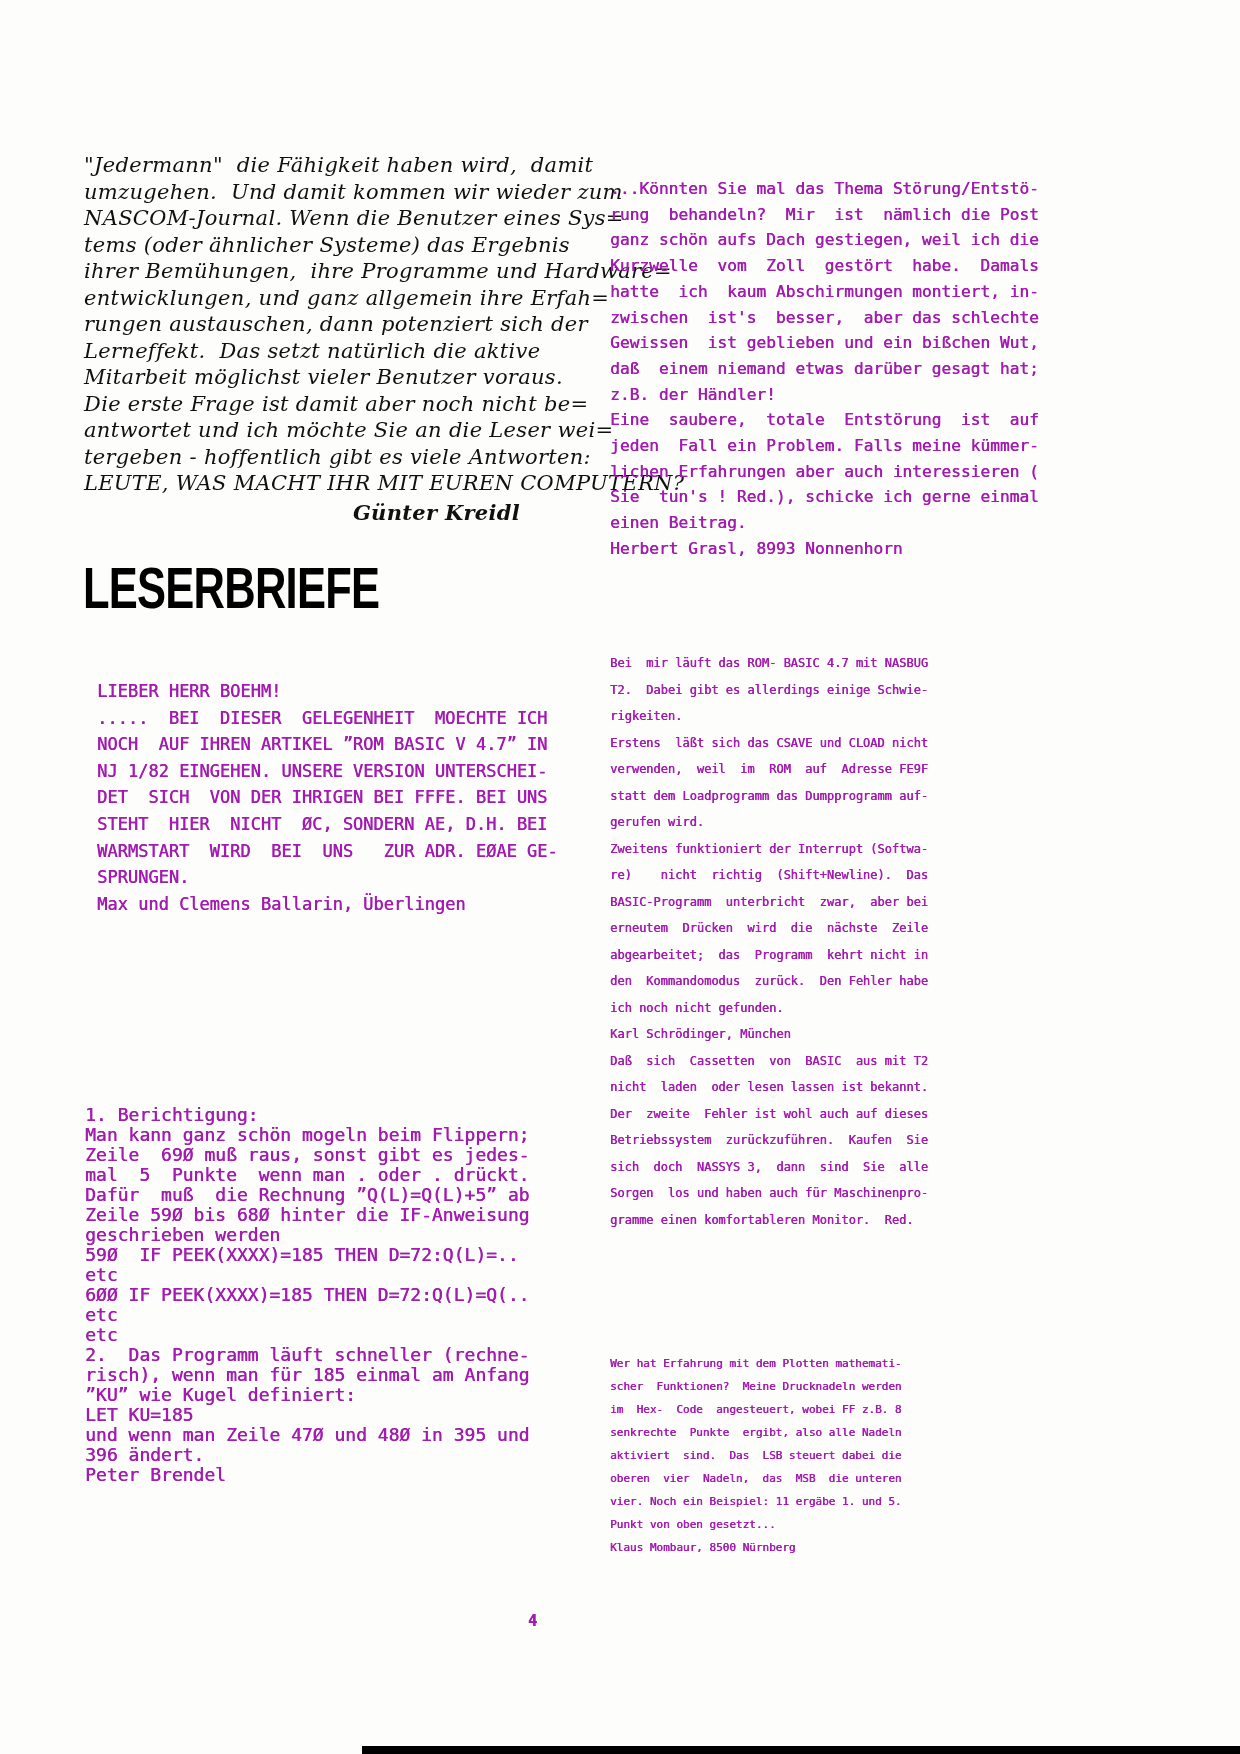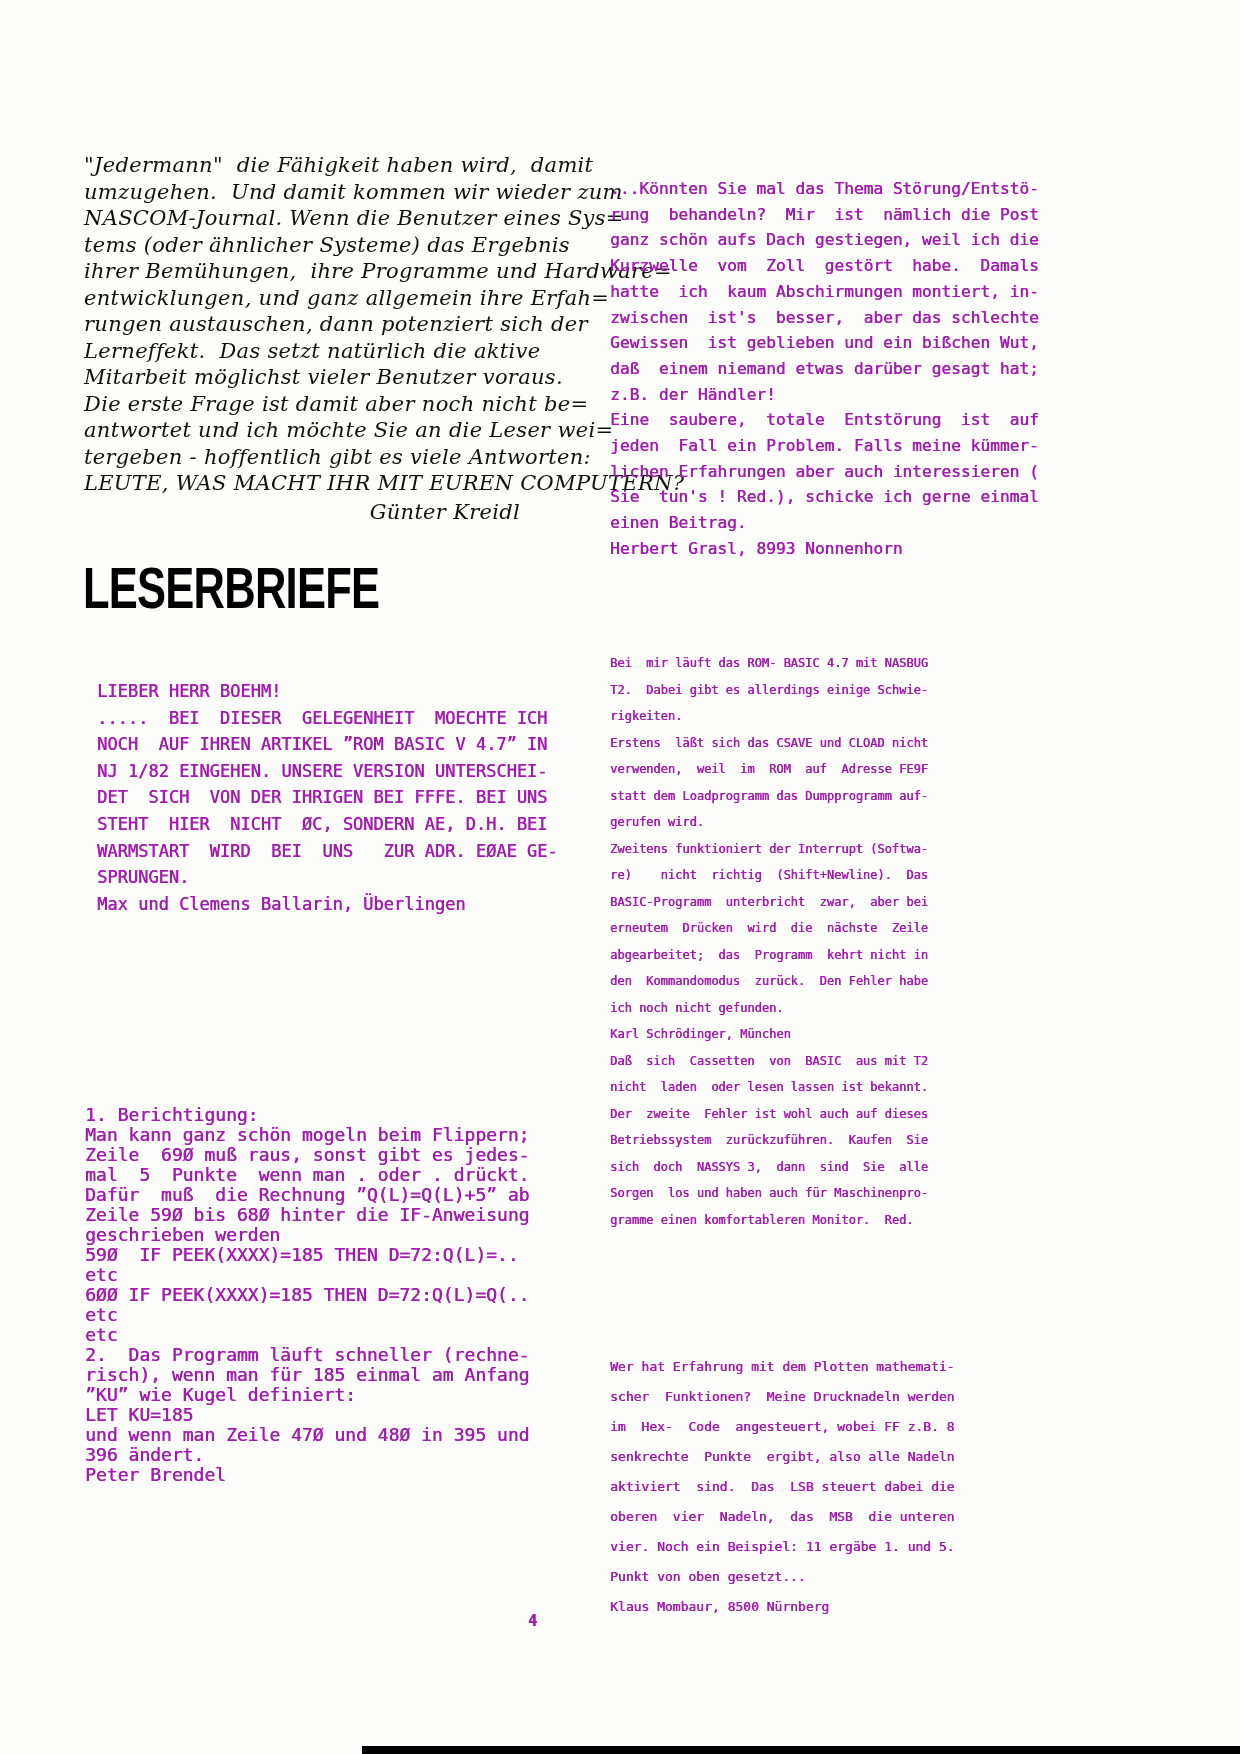--- a/index.html
+++ b/index.html
@@ -19,38 +19,38 @@
     text-shadow:0.5px 0 currentColor;
   }
   .hand{
     font-family:"DejaVu Serif", serif;
     font-style:italic;
     white-space:pre;
     color:#101010;
     letter-spacing:0.3px;
   }
   .handwriting{left:84px;top:152px;font-size:21px;line-height:26.5px;}
-  .signature{left:84px;top:500px;width:436px;text-align:right;font-size:21px;}
+  .signature{left:84px;top:500px;width:436px;text-align:right;font-size:21px;font-weight:bold;}
   .headline{
     left:83px;top:563px;
     font-family:"Liberation Sans", sans-serif;
     font-weight:bold;
     font-size:58px;line-height:50px;
     letter-spacing:-1px;
     color:#000;
     transform:scaleX(0.75);
     transform-origin:left top;
     white-space:pre;
   }
   .letter-boehm{left:97px;top:678px;font-size:17px;line-height:26.6px;}
   .flipper-title{left:85px;top:1052px;font-size:18px;line-height:24px;}
   .flipper-body{left:85px;top:1105px;font-size:18px;line-height:20px;}
   .grasl{left:610px;top:176px;font-size:16.2px;line-height:25.7px;}
   .schroedinger{left:610px;top:650px;font-size:12px;line-height:26.5px;}
-  .mombaur{left:610px;top:1352px;font-size:13px;line-height:30px;}
+  .mombaur{left:610px;top:1352px;font-size:11px;line-height:23px;}
   .page-number{left:528px;top:1612px;font-size:15px;font-weight:bold;}
   .scan-bar{left:362px;top:1746px;width:878px;height:8px;background:#000;}
 </style>
 </head>
 <body>
 
 <div id="page">
 
   <div class="abs hand handwriting">"Jedermann"  die Fähigkeit haben wird,  damit
 umzugehen.  Und damit kommen wir wieder zum

